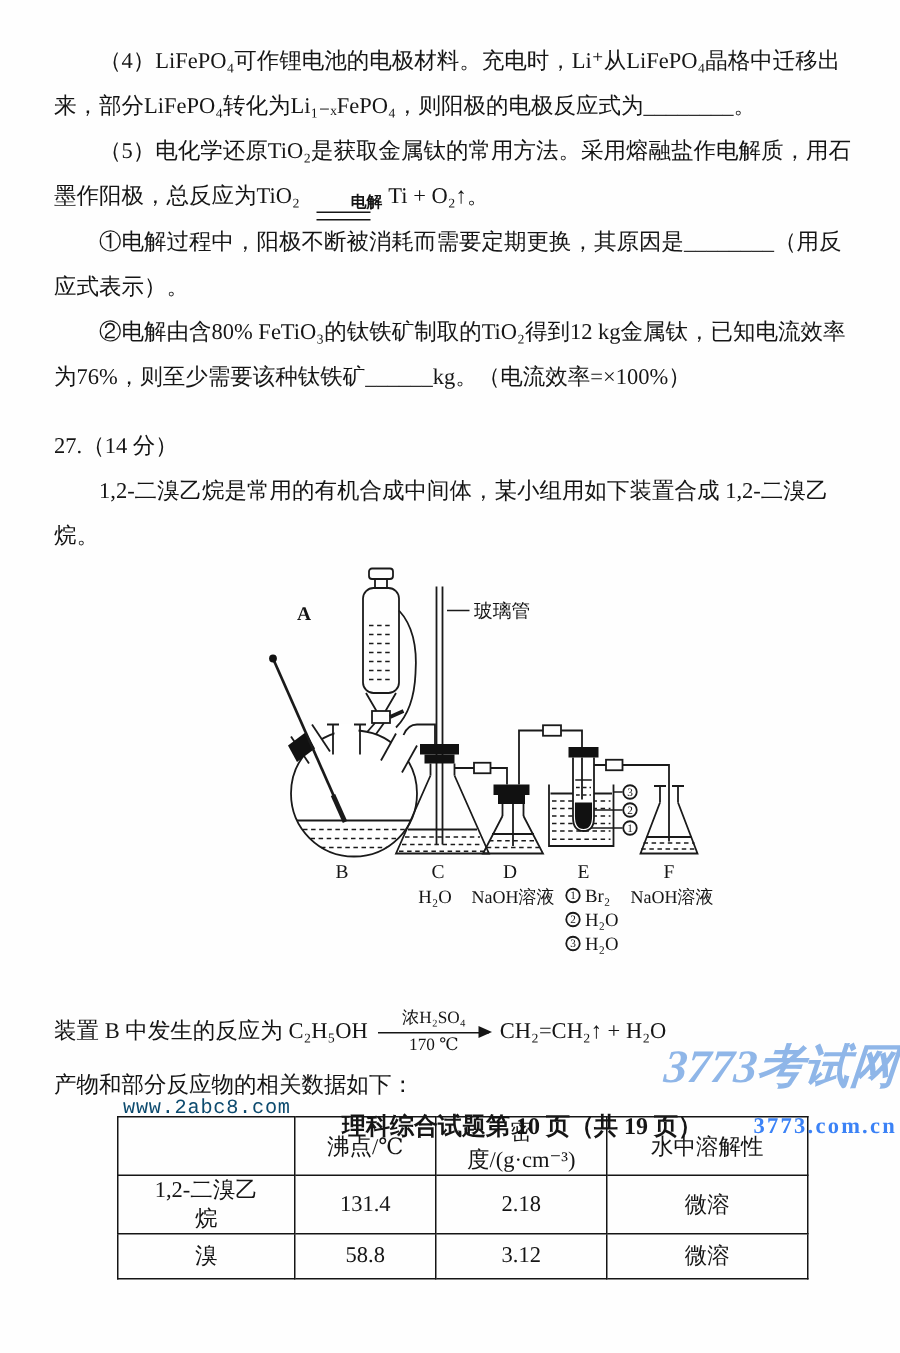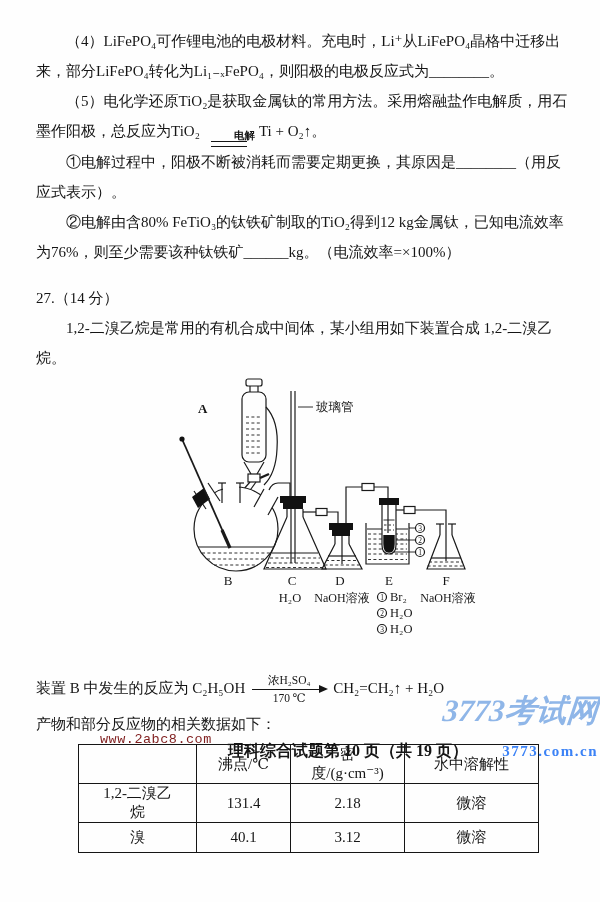--- a/index.html
+++ b/index.html
@@ -27,21 +27,21 @@
   .rx-arrow .shaft{position:relative;width:74px;height:0;border-top:1.7px solid #151515;margin:2px 0;}
   .rx-arrow .shaft::after{content:"";position:absolute;right:-2px;top:-5px;border-left:9px solid #151515;border-top:4.2px solid transparent;border-bottom:4.2px solid transparent;}
   .rx-arrow .bot{font-size:11.5px;}
   
   .diagram{position:relative;height:266px;margin-top:4px;}
   .diagram svg{position:absolute;left:140px;top:0;}
   
   table.data{border-collapse:collapse;margin:5px 0 0 42px;table-layout:fixed;}
   table.data td{border:1.6px solid #151515;text-align:center;height:29px;padding:0 20px;font-size:15px;}
   
-  .site{position:absolute;left:100px;bottom:23px;font-family:"Liberation Mono","DejaVu Sans Mono",monospace;color:#7f1d1d;font-size:13.5px;letter-spacing:.5px;}
+  .site{position:absolute;left:82px;bottom:23px;font-family:"Liberation Mono","DejaVu Sans Mono",monospace;color:#0c4a6e;font-size:13.5px;letter-spacing:.5px;}
   .pageno{position:absolute;left:228px;bottom:8px;font-weight:bold;font-size:16px;}
   .wm{position:absolute;right:2px;bottom:10px;text-align:right;}
   .wm1{font-size:31px;font-weight:bold;font-style:italic;color:#8fb6e8;line-height:31px;transform:skewX(-5deg);}
   .wm2{font-size:15px;font-weight:bold;color:#3b82f6;letter-spacing:1.5px;margin-top:17px;}
 </style>
 </head>
 <body>
 
 <div class="page">
 
@@ -257,21 +257,21 @@
       <td>水中溶解性</td>
     </tr>
     <tr>
       <td>1,2-二溴乙烷</td>
       <td>131.4</td>
       <td>2.18</td>
       <td>微溶</td>
     </tr>
     <tr>
       <td>溴</td>
-      <td>40.1</td>
+      <td>58.8</td>
       <td>3.12</td>
       <td>微溶</td>
     </tr>
   </tbody>
     </table>
 
   <div class="site">www.2abc8.com</div>
   <div class="pageno">理科综合试题第 10 页（共 19 页）</div>
   <div class="wm">
     <div class="wm1">3773考试网</div>

